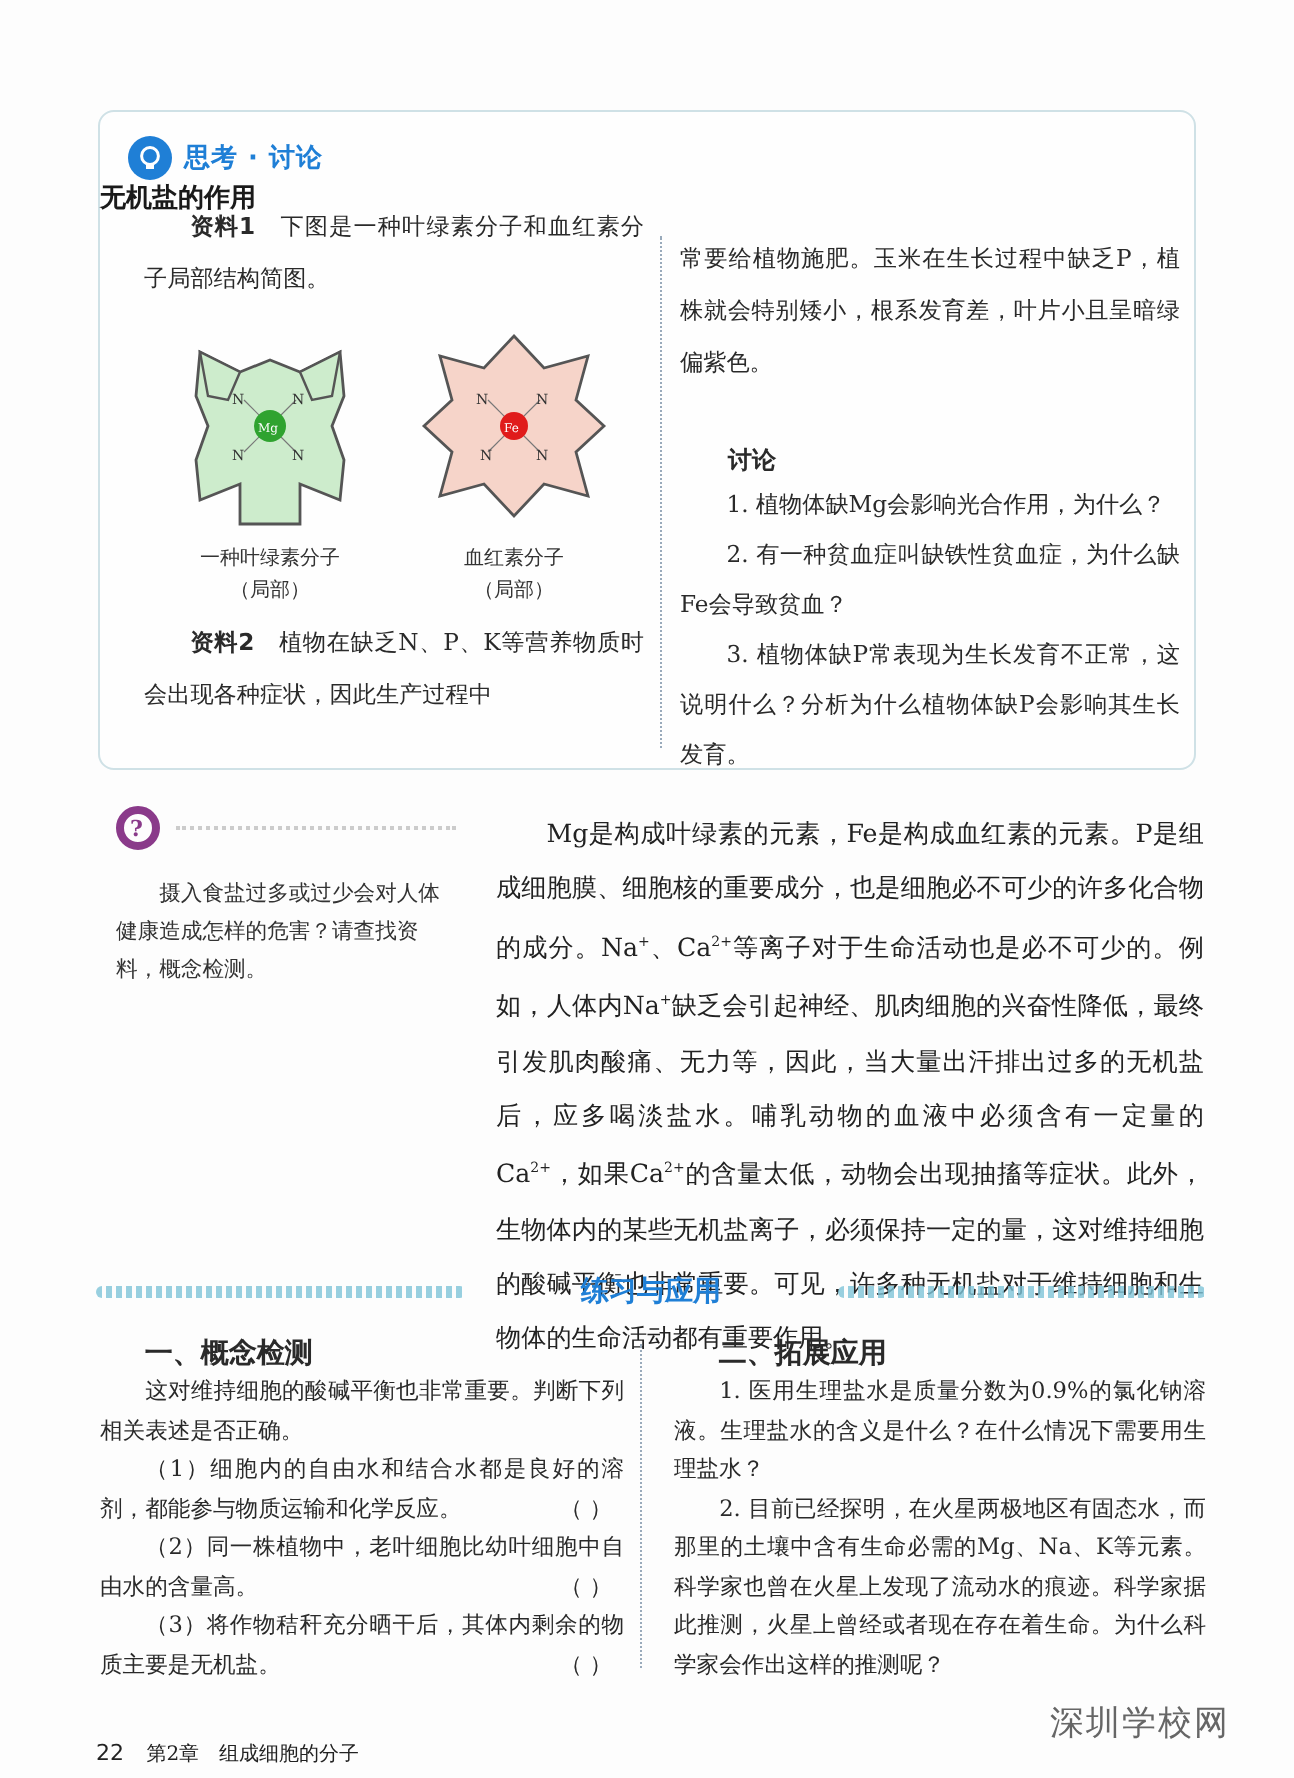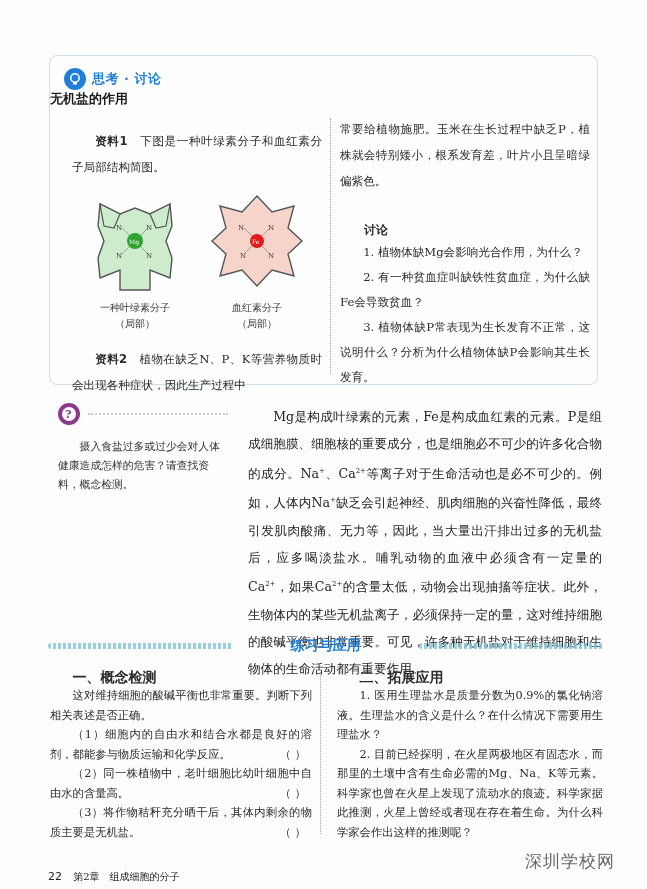--- a/index.html
+++ b/index.html
@@ -11,21 +11,21 @@
       border: 1.5px solid #cfe1e6; border-radius: 8px; background: #fefefe;
     }
     .box-header { position: absolute; left: 14px; top: 12px; display: flex; align-items: center; gap: 6px; }
     .bulb-icon {
       width: 22px; height: 22px; border-radius: 50%; background: #1f7fd6;
       display: flex; align-items: center; justify-content: center;
     }
     .box-label { font-family: "DejaVu Sans", sans-serif; font-weight: bold; color: #1f7fd6; font-size: 13px; letter-spacing: 0.5px; }
     .box-title { position: absolute; left: 0; right: 0; top: 34px; text-align: left; font-family: "DejaVu Sans", sans-serif; font-weight: bold; font-size: 13px; color: #1a1a1a; }
 
-    .col-left { position: absolute; left: 22px; top: 72px; width: 250px; }
+    .col-left { position: absolute; left: 22px; top: 44px; width: 250px; }
     .col-divider { position: absolute; left: 280px; top: 62px; height: 256px; border-left: 1px dotted #9ab; }
     .col-right { position: absolute; left: 290px; top: 60px; width: 250px; }
 
     .para { font-size: 11.6px; line-height: 26px; text-align: justify; text-indent: 2em; }
     .para.noindent { text-indent: 0; }
     .lead { font-family: "DejaVu Sans", sans-serif; font-weight: bold; }
 
     .figures { position: relative; height: 150px; margin-top: 6px; }
     .fig { position: absolute; top: 0; text-align: center; }
     .fig-caption { font-family: "DejaVu Sans", sans-serif; font-size: 10px; line-height: 16px; color: #333; }
@@ -102,21 +102,21 @@
           <text x="38" y="72" font-size="7" fill="#333">N</text>
             <text x="66" y="72" font-size="7" fill="#333">N</text>
           <circle cx="55" cy="55" r="7" fill="#e01b1b"></circle>
           <text x="50" y="58" font-size="6" fill="#fff">Fe</text>
         </svg>
         <div class="fig-caption">血红素分子</div>
         <div class="fig-caption">（局部）</div>
       </div>
     </div>
 
-    <p class="para" style="margin-top:10px;"><span class="lead">资料2</span>　<span>植物在缺乏N、P、K等营养物质时会出现各种症状，因此生产过程中</span></p>
+    <p class="para" style=""><span class="lead">资料2</span>　<span>植物在缺乏N、P、K等营养物质时会出现各种症状，因此生产过程中</span></p>
   </div>
 
   <div class="col-divider"></div>
 
   <div class="col-right">
     <p class="para noindent">常要给植物施肥。玉米在生长过程中缺乏P，植株就会特别矮小，根系发育差，叶片小且呈暗绿偏紫色。</p>
     <div class="disc-title">讨论</div>
     <p class="para" style="line-height:25px;">1. 植物体缺Mg会影响光合作用，为什么？</p>
     <p class="para" style="line-height:25px;">2. 有一种贫血症叫缺铁性贫血症，为什么缺Fe会导致贫血？</p>
     <p class="para" style="line-height:25px;">3. 植物体缺P常表现为生长发育不正常，这说明什么？分析为什么植物体缺P会影响其生长发育。</p>

